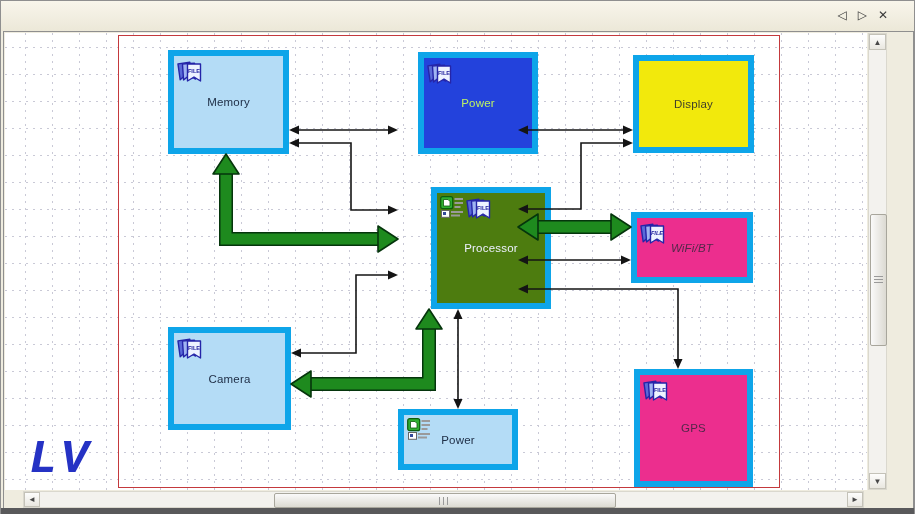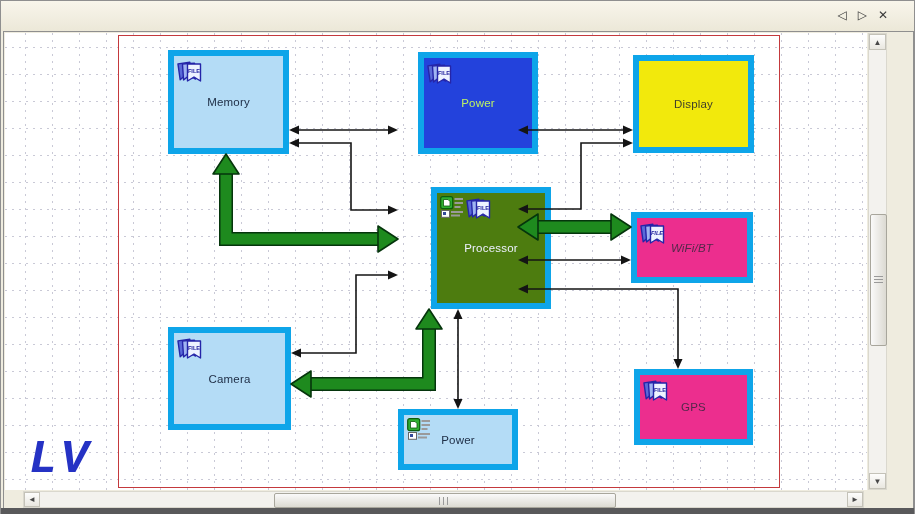--- a/index.html
+++ b/index.html
@@ -195,21 +195,21 @@
                   <g stroke="#2525a8" stroke-width="1.4" stroke-linejoin="round">
                     <path d="M2 4 h12 v16 l-6 -4 -6 4 z" fill="#5a6ad8" transform="rotate(-8 8 12)"></path>
                     <path d="M6 4.5 h12 v16 l-6 -4 -6 4 z" fill="#9fb4f2" transform="rotate(-4 12 12.5)"></path>
                     <path d="M10.5 5 h13 v17 l-6.5 -4 -6.5 4 z" fill="#eef3ff"></path>
                   </g>
                   <text x="17" y="13.5" font-size="5.6" font-weight="bold" fill="#1c1c9c" text-anchor="middle" font-family="Liberation Sans, sans-serif">FILE</text>
                 </svg></span>
             </div>
             <div class="node-label">Camera</div>
           </div>
-          <div class="node" style="left: 629px; top: 336px; width: 119px; height: 76px; background: rgb(236, 46, 142); color: rgb(83, 40, 74);">
+          <div class="node" style="left: 629px; top: 336px; width: 119px; height: 118px; background: rgb(236, 46, 142); color: rgb(83, 40, 74);">
             <div class="node-icons">
               <span><svg width="27" height="27" viewBox="0 0 27 27">
                   <g stroke="#2525a8" stroke-width="1.4" stroke-linejoin="round">
                     <path d="M2 4 h12 v16 l-6 -4 -6 4 z" fill="#5a6ad8" transform="rotate(-8 8 12)"></path>
                     <path d="M6 4.5 h12 v16 l-6 -4 -6 4 z" fill="#9fb4f2" transform="rotate(-4 12 12.5)"></path>
                     <path d="M10.5 5 h13 v17 l-6.5 -4 -6.5 4 z" fill="#eef3ff"></path>
                   </g>
                   <text x="17" y="13.5" font-size="5.6" font-weight="bold" fill="#1c1c9c" text-anchor="middle" font-family="Liberation Sans, sans-serif">FILE</text>
                 </svg></span>
             </div>

